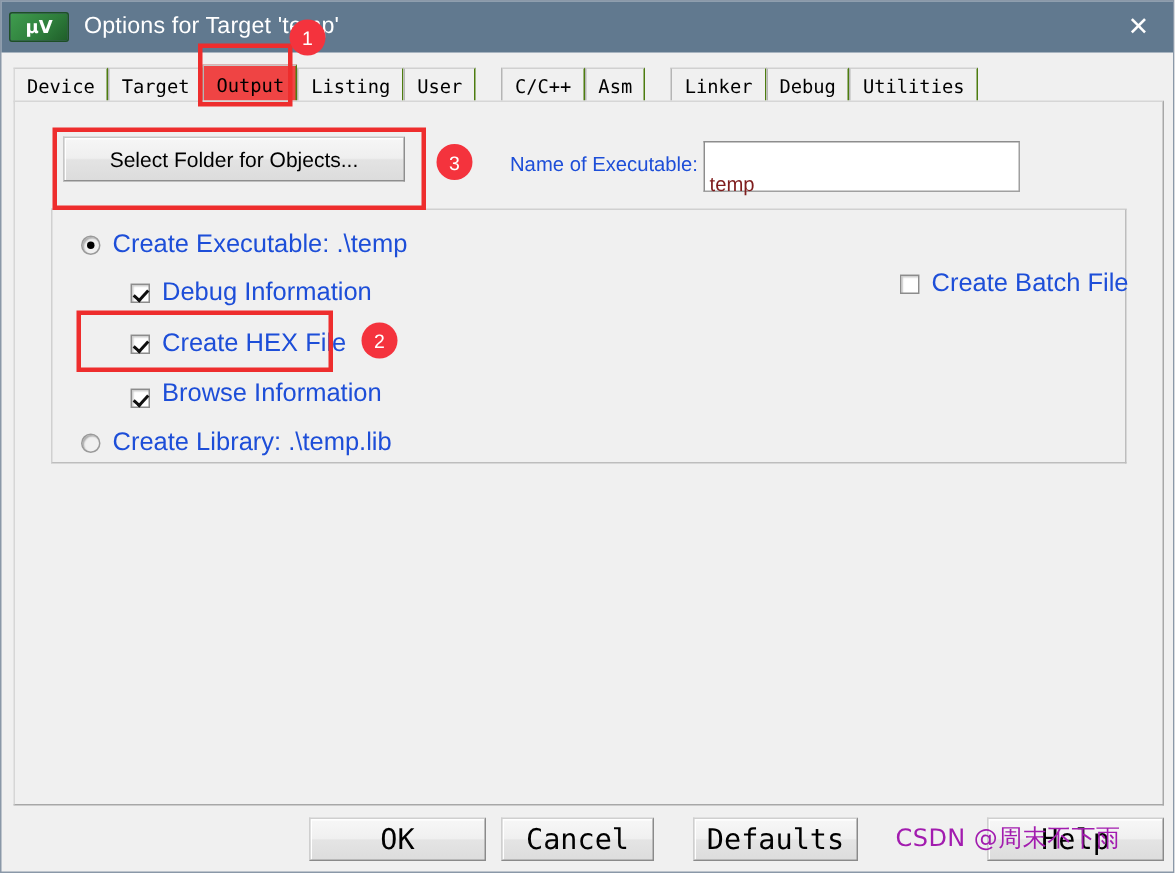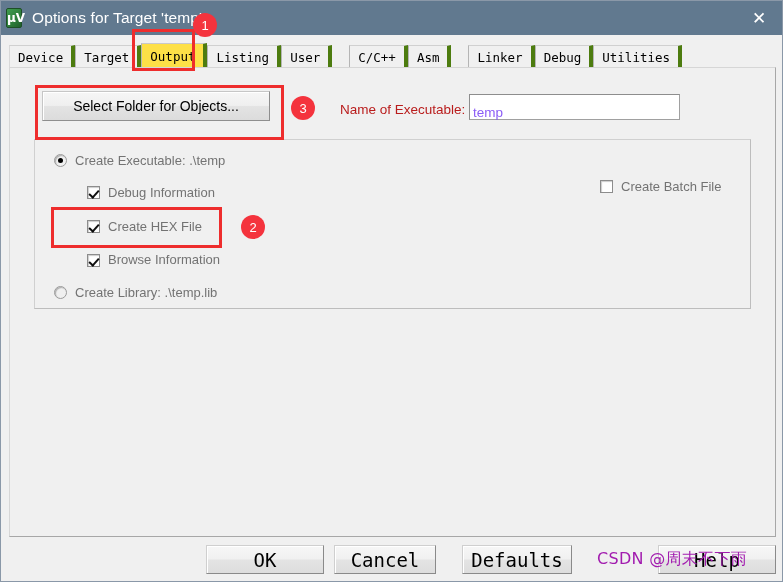--- a/index.html
+++ b/index.html
@@ -22,21 +22,21 @@
   
   .titlebar {
     position: absolute;
     left: 0; top: 0;
     width: 781px; height: 34px;
     background: #61798f;
     display: flex;
     align-items: center;
   }
   .app-icon {
-    width: 16px; height: 20px;
+    width: 40px; height: 20px;
     margin-left: 5px;
     background: linear-gradient(135deg,#3f9c4e 0%, #2e7d3b 60%, #1f5e2a 100%);
     border: 1px solid #1d4f26;
     border-radius: 2px;
     position: relative;
     flex: none;
   }
   .app-icon .glyph {
     position: absolute;
     left: 0; right: 0; top: 0; bottom: 0;
@@ -73,29 +73,29 @@
     align-items: flex-end;
   }
   .tab {
     height: 24px;
     padding: 0 8px;
     font-family: "DejaVu Sans Mono", monospace;
     font-size: 12.5px;
     color: #000000;
     background: #f0f0f0;
     border-left: 1px solid #b5b5b5;
-    border-right: 4px solid #4d7c0f;
+    border-right: 1px solid #4d7c0f;
     border-top: 1px solid #d0d0d0;
     display: flex;
     align-items: center;
     white-space: nowrap;
   }
   .tab.first { border-left: 1px solid #d8d8d8; }
   .tab.active {
-    background: #fde047;
+    background: #ef4444;
     height: 26px;
     border-top: 1px solid #c8c8c8;
   }
   .tab.gap { margin-left: 17px; }
 
   
   .panel {
     position: absolute;
     left: 8px; top: 66px;
     width: 767px; height: 470px;
@@ -122,59 +122,59 @@
   #select-folder-btn {
     position: absolute;
     left: 41px; top: 90px;
     width: 228px; height: 30px;
     font-size: 14px;
   }
 
   
   .lbl {
     position: absolute;
-    color: #b91c1c;
+    color: #1d4ed8;
     font-size: 13.5px;
     font-family: "Liberation Sans", sans-serif;
     white-space: nowrap;
   }
   #name-exec-label { left: 339px; top: 101px; }
   #name-exec-input {
     position: absolute;
     left: 468px; top: 93px;
-    width: 211px; height: 26px;
+    width: 211px; height: 14px;
     background: #ffffff;
     border: 1px solid #a0a0a0;
     border-top-color: #8d8d8d;
     border-left-color: #8d8d8d;
     font-size: 13.5px;
-    color: #8b5cf6;
-    padding: 6px 3px;
+    color: #7f1d1d;
+    padding: 16px 3px;
     line-height: 24px;
     font-family: "Liberation Sans", sans-serif;
   }
 
   
   #output-group {
     position: absolute;
     left: 33px; top: 138px;
     width: 717px; height: 170px;
     background: #f0f0f0;
     border: 1px solid #d0d0d0;
     border-right-color: #bdbdbd;
     border-bottom-color: #bdbdbd;
   }
 
   .opt-row {
     position: absolute;
     display: flex;
     align-items: center;
     white-space: nowrap;
-    font-size: 13px;
-    color: #737373;
+    font-size: 17px;
+    color: #1d4ed8;
   }
 
   
   .radio {
     width: 13px; height: 13px;
     border-radius: 50%;
     background: #f0f0f0;
     border: 1px solid #9a9a9a;
     box-shadow: inset 1px 1px 1px rgba(0,0,0,.28);
     position: relative;

